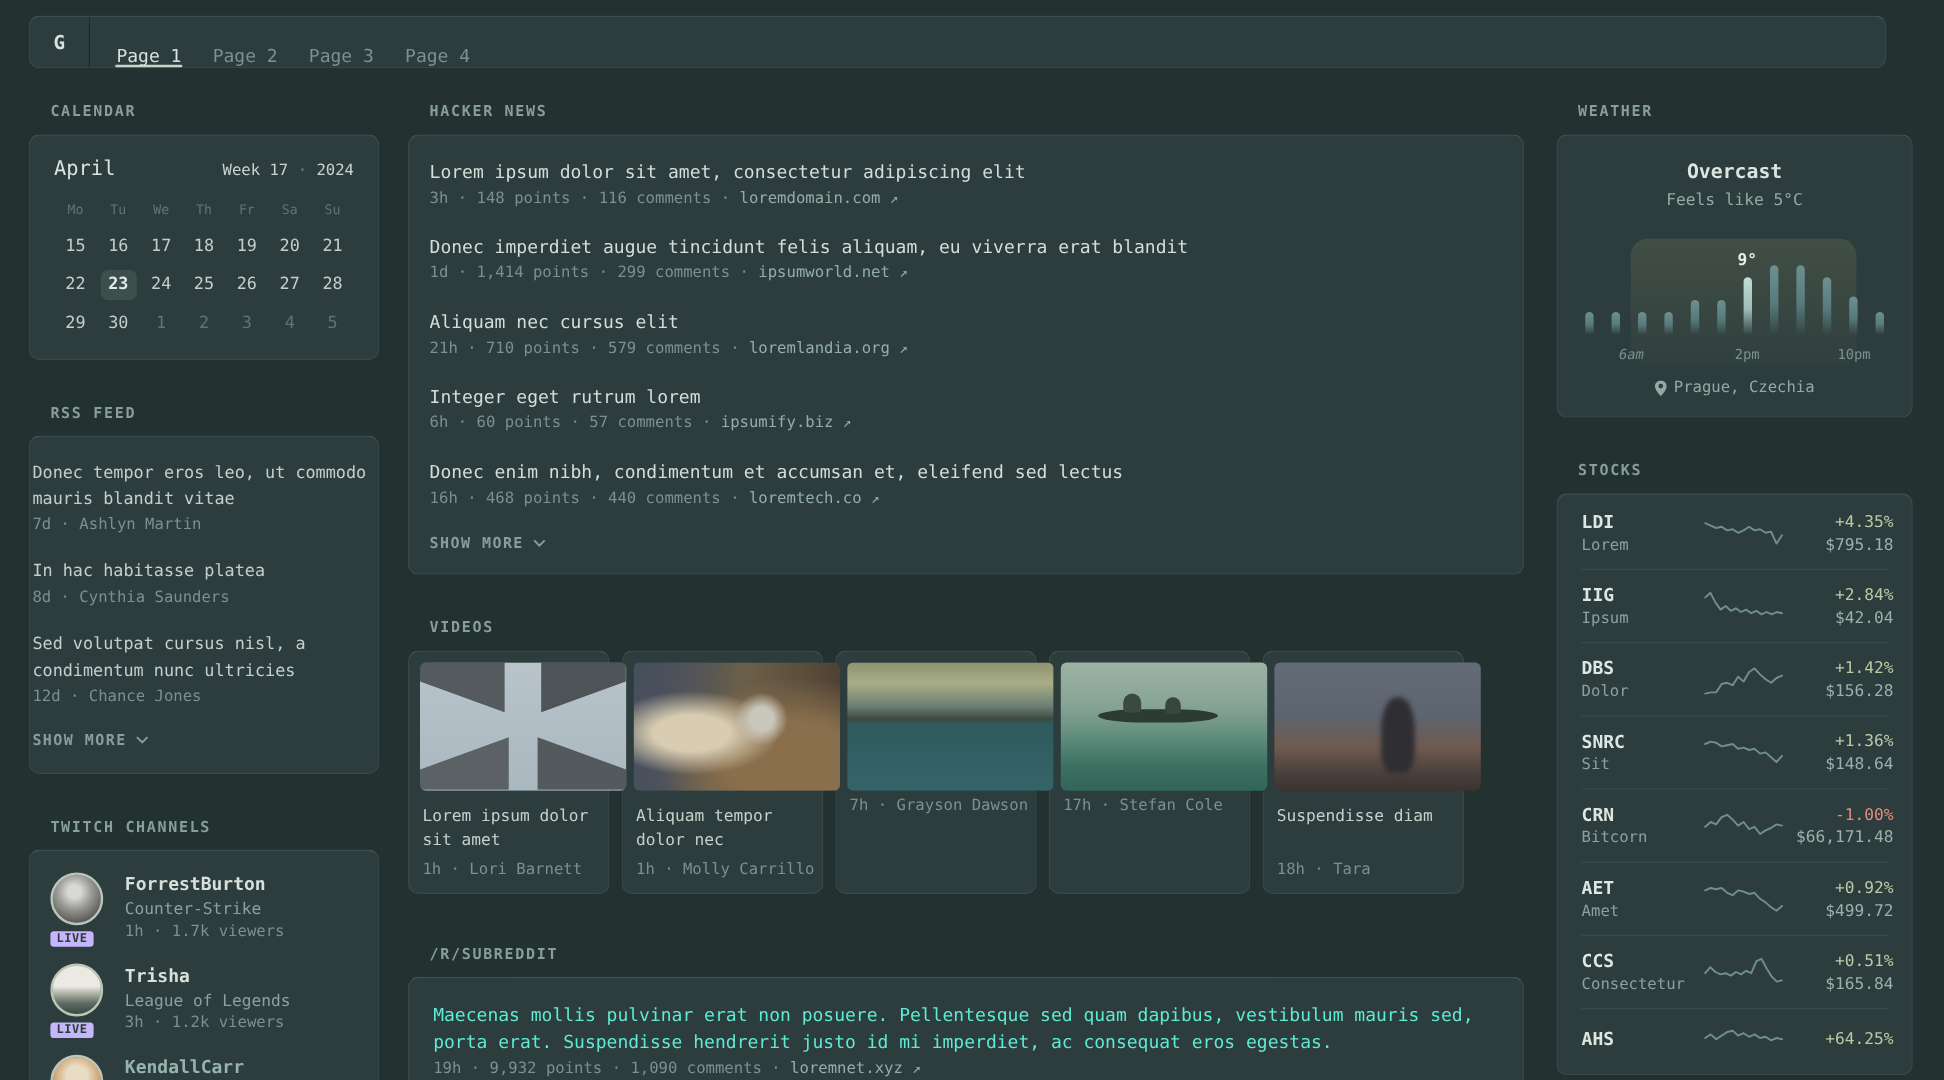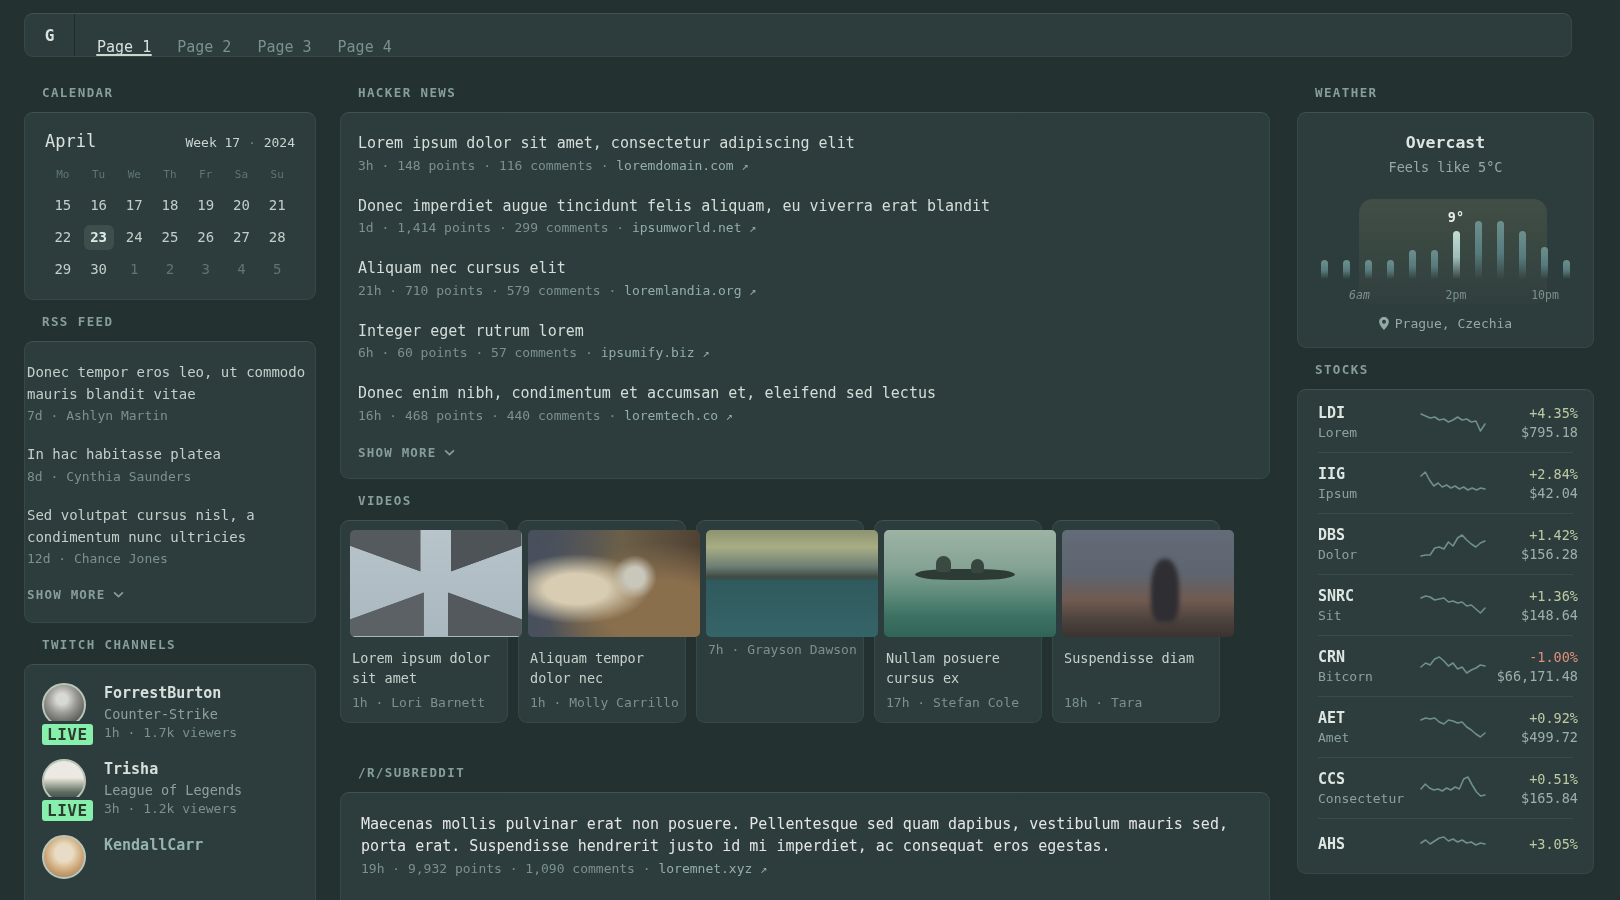--- a/index.html
+++ b/index.html
@@ -1,21 +1,21 @@
 <!DOCTYPE html>
 <html><head>
 <meta charset="utf-8">
 <style>
   html,body{margin:0;padding:0;background:#1d2829;}
   .page{position:relative;width:1620px;height:900px;overflow:hidden;background:#233131;
         font-family:"DejaVu Sans Mono","Liberation Mono",monospace;color:#c6d1cc;
         -webkit-font-smoothing:antialiased;}
   .card{background:#2d3d3d;border:1px solid rgba(140,175,170,0.10);border-top-color:rgba(140,175,170,0.20);
         border-radius:9px;box-sizing:border-box;}
-  .sec{margin-bottom:14px;}
+  .sec{margin-bottom:36px;}
   .sec-label{font-size:12.5px;letter-spacing:1.4px;color:#879e9a;margin:0 0 12px 18px;font-weight:bold;}
 
   
   .topbar{position:absolute;left:24px;top:13px;width:1548px;height:44px;display:flex;align-items:stretch;}
   .logo{width:49px;display:flex;align-items:center;justify-content:center;font-size:16px;font-weight:bold;
         color:#d9e2dd;border-right:1px solid rgba(0,0,0,0.30);cursor:pointer;}
   .tabs{display:flex;align-items:stretch;padding-left:21px;}
   .tab{position:relative;display:flex;align-items:flex-end;margin-right:24px;padding:0 1px;font-size:15px;
        color:#7a918d;cursor:pointer;}
   .tab.active{color:#d7e0dc;}
@@ -49,35 +49,35 @@
              cursor:pointer;margin-top:4px;font-weight:bold;}
 
   
   .tw-card{padding:18px 17px 16px;}
   .tw-row{display:flex;gap:14px;margin-bottom:19px;cursor:pointer;}
   .tw-av-wrap{position:relative;width:48px;flex:none;}
   .tw-avatar{width:44px;height:44px;border-radius:50%;border:2px solid #b9c7ba;box-sizing:border-box;}
   .av-0{background:radial-gradient(circle at 45% 35%, #d8d8d4 0 16%, #9a9a96 42%, #565654 78%, #3a3a38);}
   .av-1{background:linear-gradient(to bottom, #ece9e2 0 42%, #b8bcae 55%, #5d6b60 78%, #3c4742);}
   .av-2{background:radial-gradient(circle at 50% 40%, #e9dcc4 0 28%, #cfa878 58%, #8a6f52);}
-  .live-badge{position:absolute;left:-3px;bottom:-8px;background:#86efac;color:#2e3c2f;font-size:16px;
+  .live-badge{position:absolute;left:-3px;bottom:-8px;background:#c4b5fd;color:#2e3c2f;font-size:10px;
               font-weight:bold;letter-spacing:0.5px;padding:1px 5px;border-radius:6px;border:3px solid #2d3d3d;}
   .tw-name{font-size:15px;font-weight:bold;color:#d7e0db;line-height:1.4;}
   .tw-name.dim{color:#96b4ae;}
   .tw-game{font-size:13.5px;color:#8ba19d;margin-top:2px;}
 
   
   .hn-card{padding:19px 17px 18px;}
   .hn-item{margin-bottom:22px;}
   .hn-title{font-size:15px;line-height:1.5;color:#d4ded9;cursor:pointer;white-space:nowrap;overflow:hidden;}
   .hn-meta{font-size:13px;color:#7a918d;margin-top:3px;}
   .domain{color:#93aea9;cursor:pointer;}
   .arrow{font-size:12px;}
   .reddit-card{padding:20px;min-height:130px;}
-  .reddit-title{font-size:15px;line-height:1.5;color:#e5e5e5;cursor:pointer;}
+  .reddit-title{font-size:15px;line-height:1.5;color:#5eead4;cursor:pointer;}
 
   
   .videos-row{display:flex;gap:10px;overflow:hidden;width:930px;}
   .video-card{flex:none;width:168px;padding:9px 9px 12px;cursor:pointer;}
   .thumb{position:relative;width:172px;height:107px;border-radius:5px;overflow:hidden;}
   .video-title{font-size:13.5px;line-height:1.55;color:#c6d1ca;margin:11px 2px 0;height:42px;overflow:hidden;}
   .video-meta{font-size:13px;color:#7a918d;margin:5px 2px 0;white-space:nowrap;}
 
   .thumb-1{background:
     linear-gradient(200deg,#555a5e 0 55%,rgba(85,90,94,0) 56%) no-repeat 0 0 / 41% 46%,
@@ -372,21 +372,20 @@
     <div class="thumb thumb-2"></div>
     <div class="video-title">Aliquam tempor dolor nec pharetra…</div>
     <div class="video-meta">1h · Molly Carrillo</div>
   </div>
           <div class="card video-card">
     <div class="thumb thumb-3"></div>
     <div class="video-meta">7h · Grayson Dawson</div>
   </div>
           <div class="card video-card">
     <div class="thumb thumb-4"></div>
-    <div class="video-title">Nullam posuere cursus ex</div>
     <div class="video-meta">17h · Stefan Cole</div>
   </div>
           <div class="card video-card">
     <div class="thumb thumb-5"></div>
     <div class="video-title">Suspendisse diam</div>
     <div class="video-meta">18h · Tara</div>
   </div>
         </div>
     </section>
 
@@ -552,20 +551,20 @@
     <div class="st-left">
       <div class="st-sym">AHS</div>
       <div class="st-name"></div>
     </div>
     <div class="st-spark">
               <svg viewBox="0 0 64 28" class="spark">
                 <polyline points="0.0,12 4.6,9 9.1,13 13.7,10 18.3,7 22.9,6 27.4,10 32.0,8 36.6,11 41.1,9 45.7,12 50.3,11 54.9,14 59.4,12 64.0,13"></polyline>
               </svg>
             </div>
     <div class="st-right">
-      <div class="st-change">+3.05%</div>
+      <div class="st-change">+64.25%</div>
       <div class="st-price"></div>
     </div>
   </div>
         </div>
     </section>
   </div>
 </div>
 
 </body></html>

